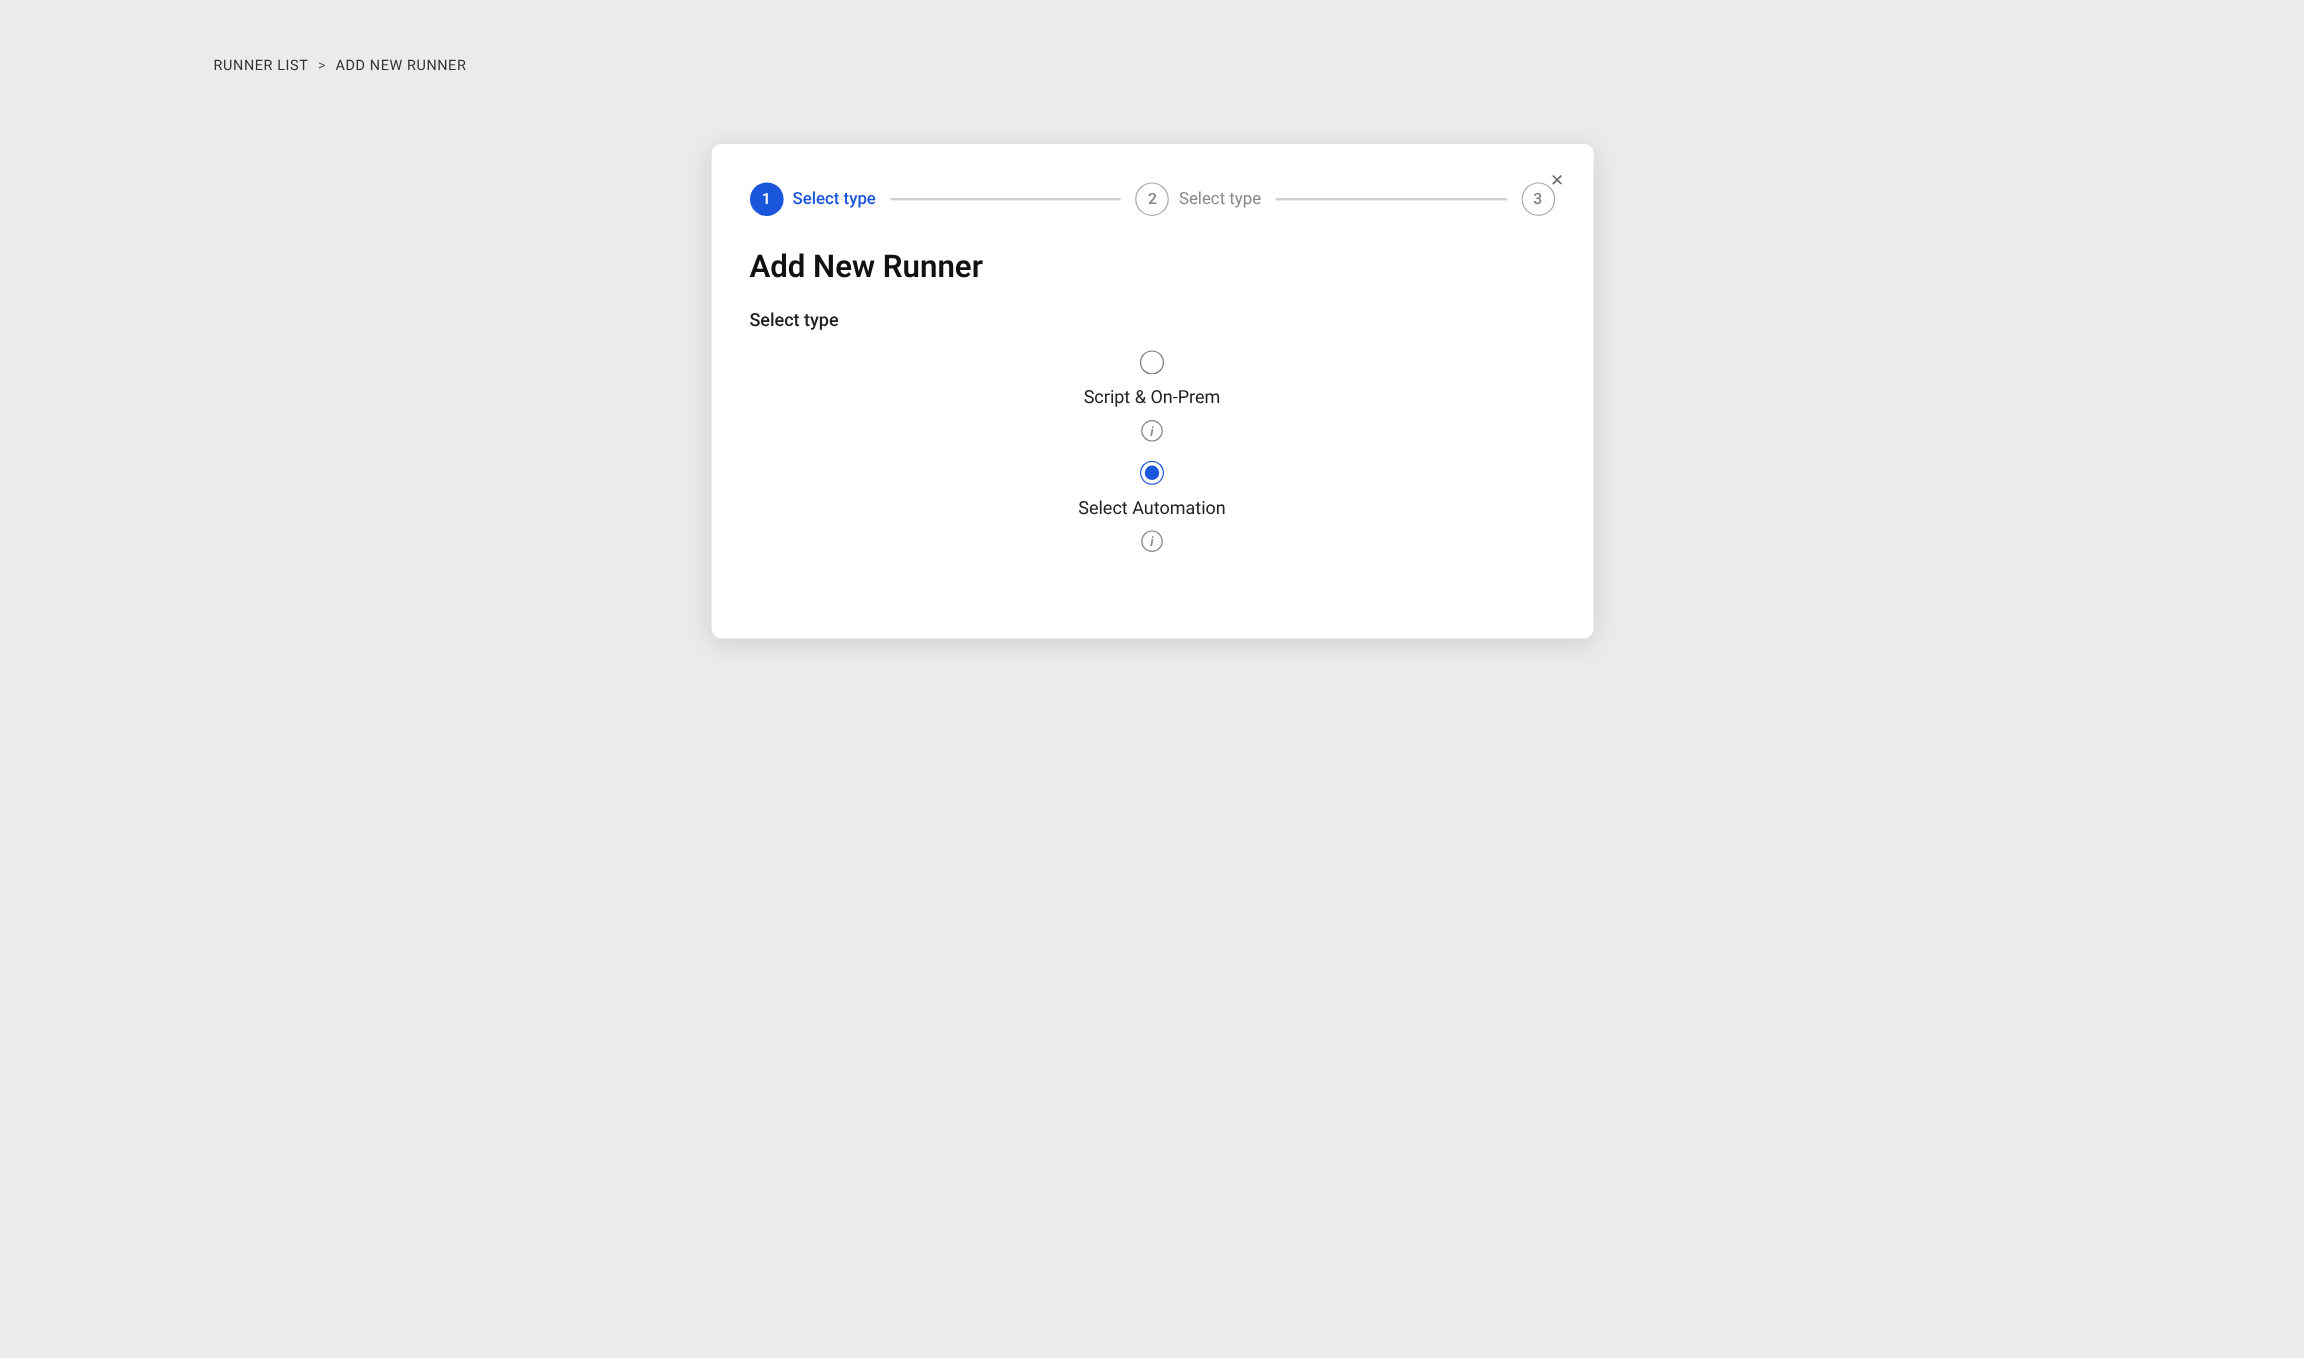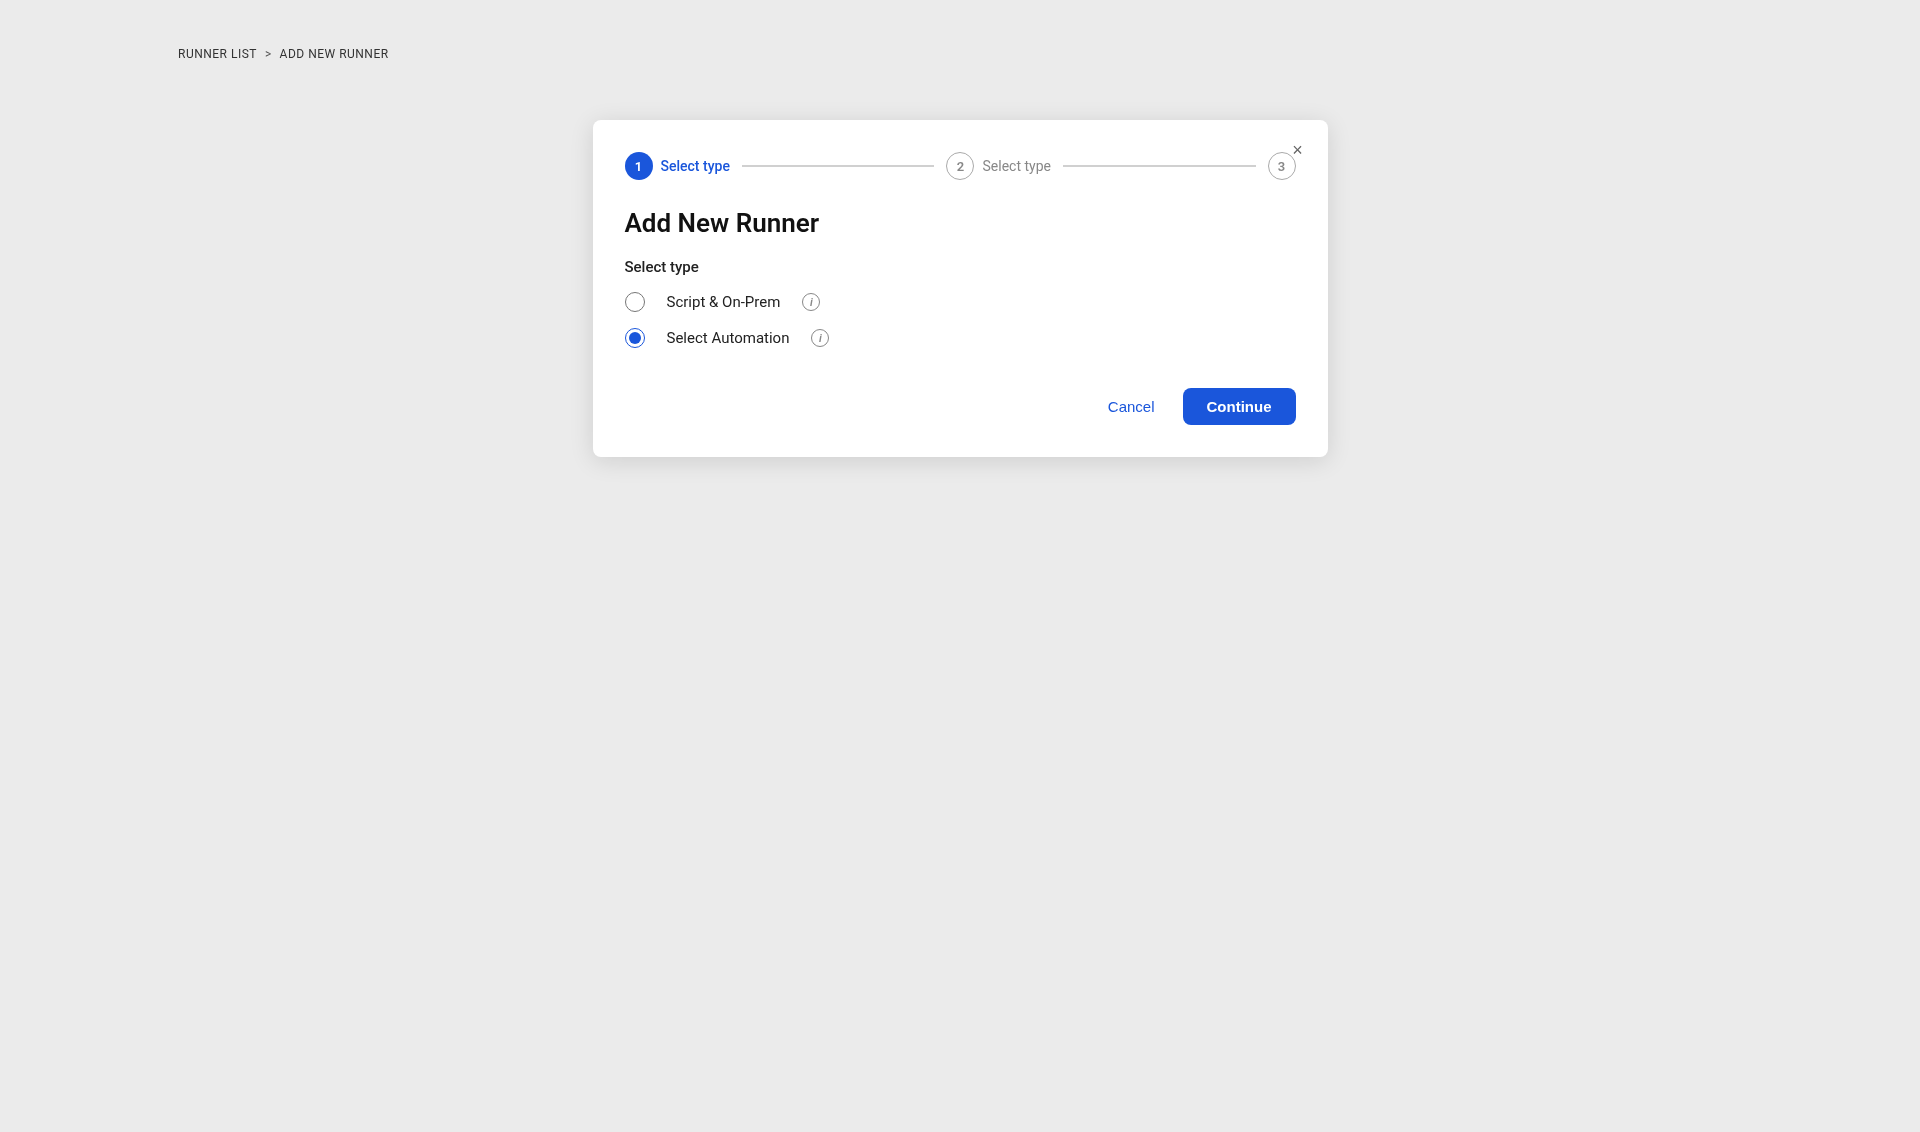--- a/index.html
+++ b/index.html
@@ -159,22 +159,23 @@
     .radio-group {
       display: flex;
       flex-direction: column;
       gap: 16px;
       margin-bottom: 40px;
     }
 
     .radio-item {
       display: flex;
       align-items: center;
-      gap: 22px;
-      cursor: pointer;
+      gap: 10px;
+      cursor: pointer;
+      flex-direction: column;
     }
 
     .radio-input {
       width: 20px;
       height: 20px;
       accent-color: #1a56db;
       cursor: pointer;
       flex-shrink: 0;
     }
 
@@ -283,19 +284,15 @@
       </label>
 
       <label class="radio-item">
         <input class="radio-input" type="radio" name="runner-type" value="runbook" checked="" style="">
         <span class="radio-label">Select Automation</span>
         <span class="info-icon">i</span>
       </label>
 
     </div>
 
-    <div class="dialog-footer">
-      <button class="cancel-button">Cancel</button>
-      <button class="continue-button">Continue</button>
-    </div>
 
   </div>
 </div>
 
 </body></html>

